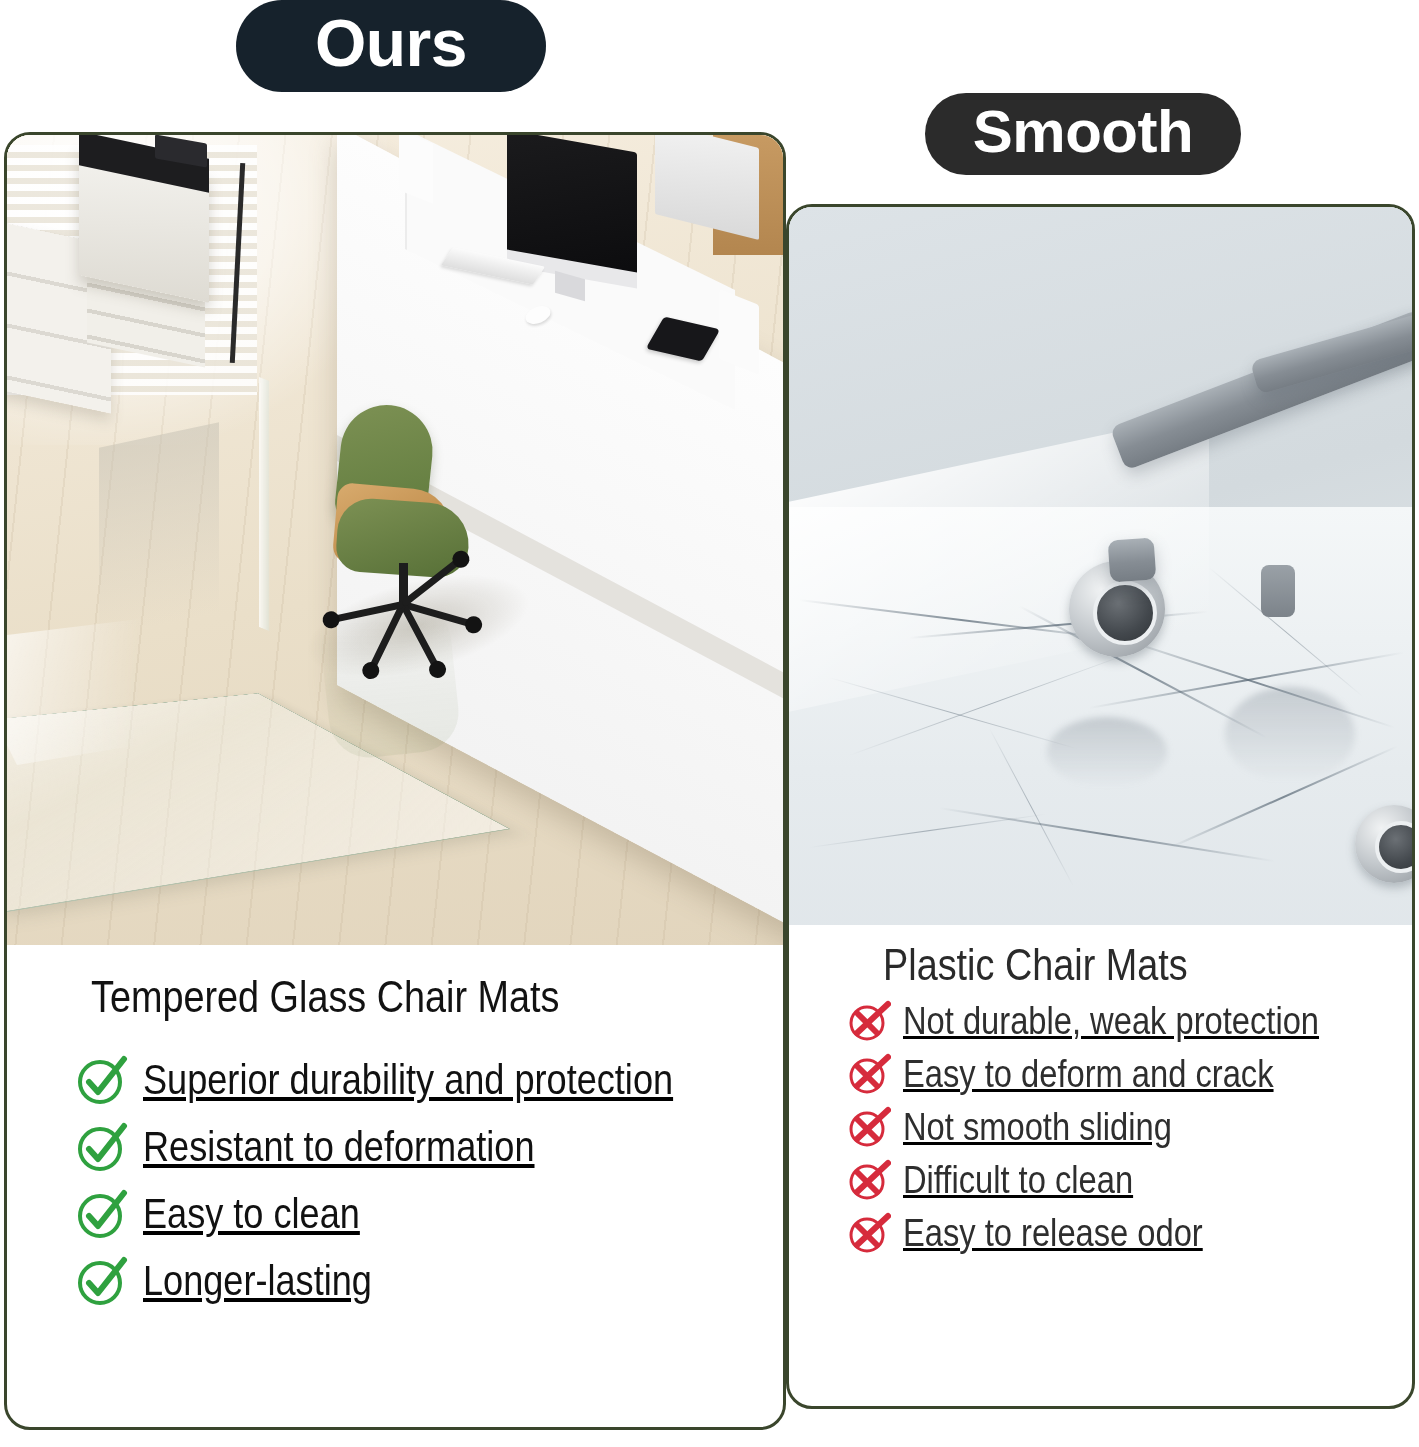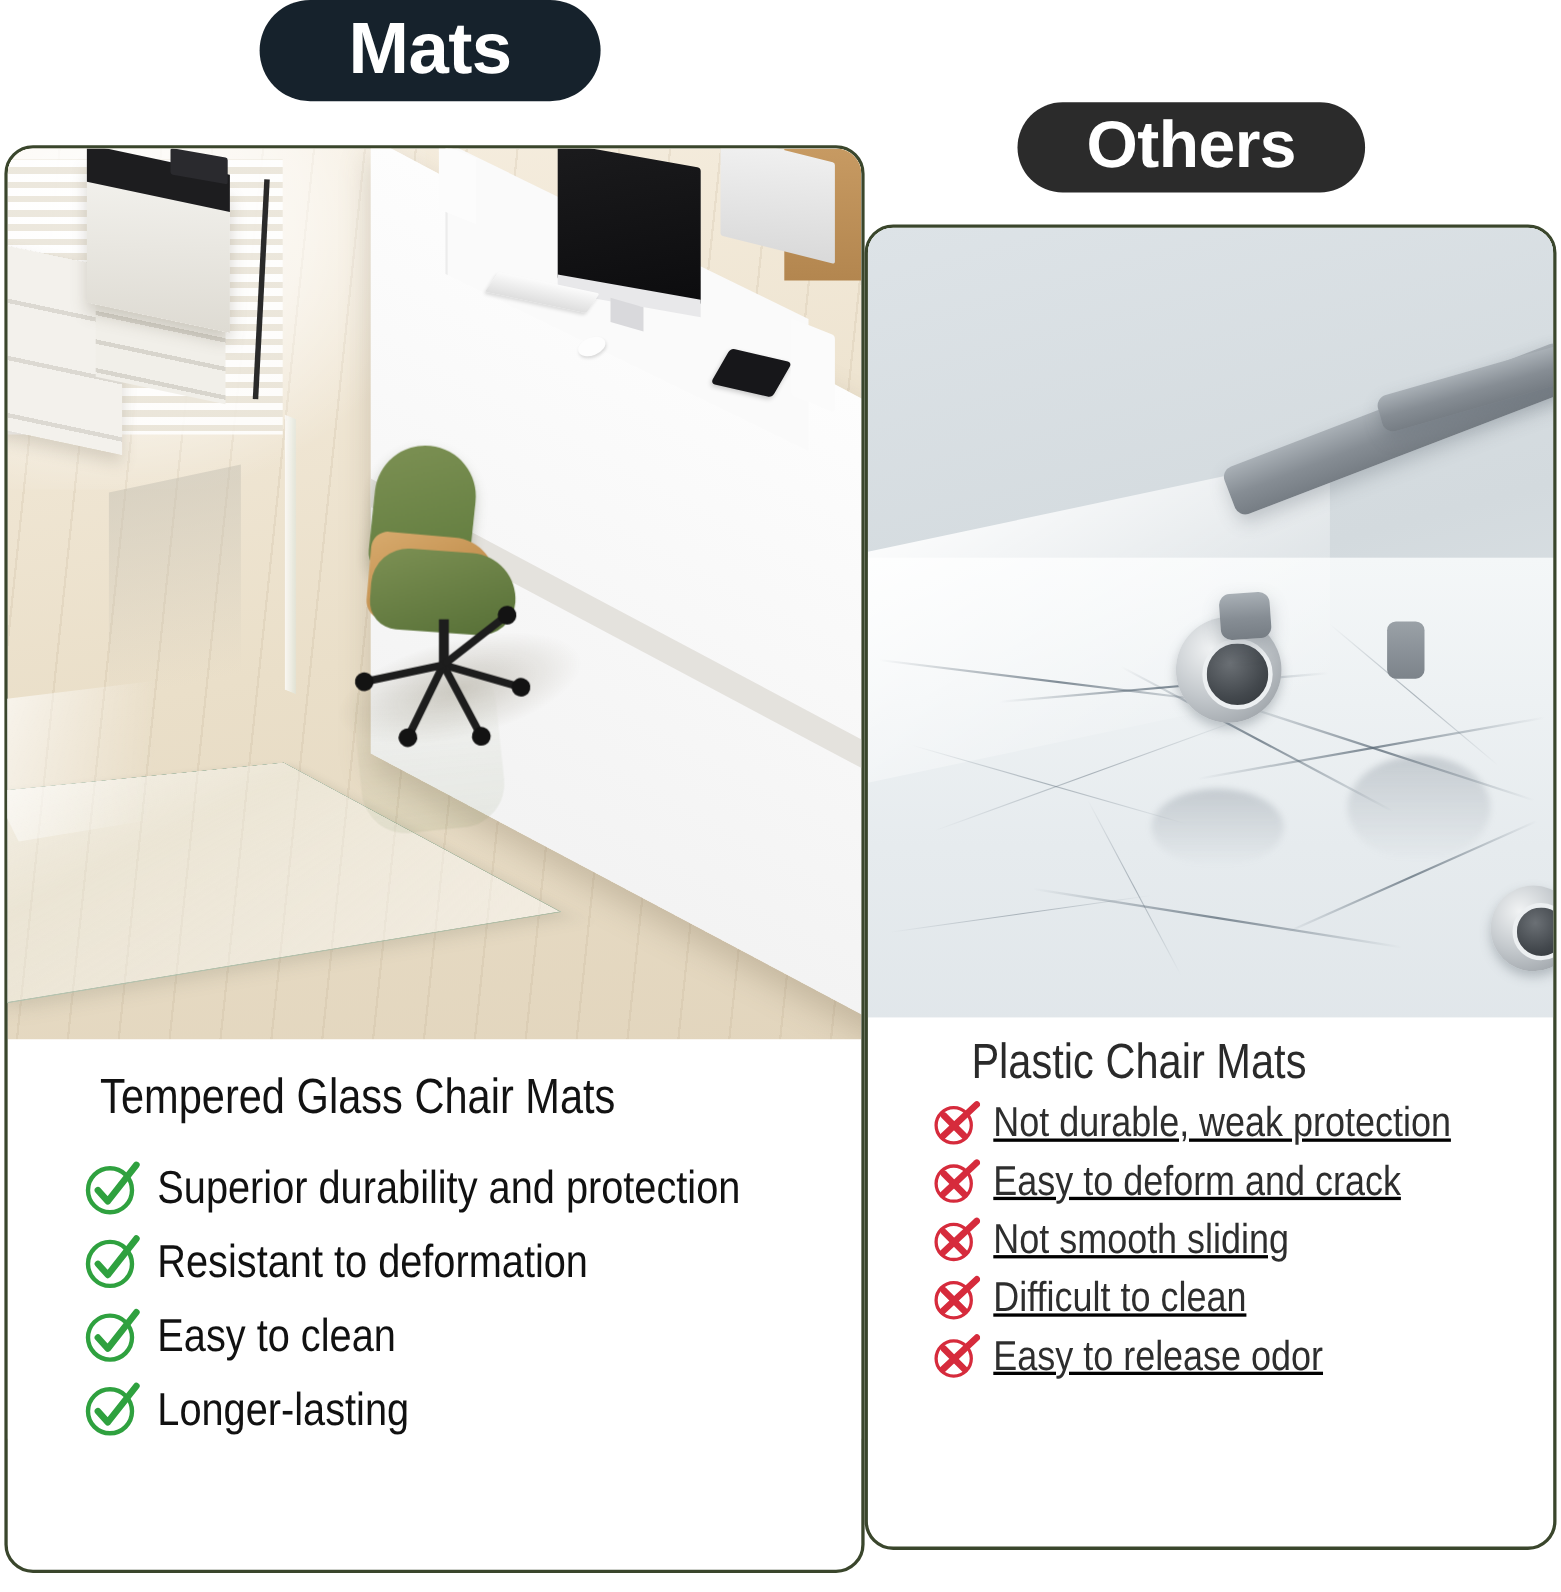--- a/index.html
+++ b/index.html
@@ -74,21 +74,21 @@
     color: #121212;
     white-space: nowrap;
     transform: scaleX(0.84);
     transform-origin: left center;
   }
   #title-ours   { font-size: 45px; padding: 26px 0 0 100px; }
   #title-others { font-size: 45px; padding: 14px 0 0 112px; color: #2a2a2a; }
 
   
   ul.features { list-style: none; }
-  #list-ours   { padding: 30px 0 0 68px; }
+  #list-ours   { padding: 30px 0 0 68px; text-decoration: underline; }
   #list-others { padding: 8px 0 0 58px; text-decoration: underline; }
 
   ul.features li {
     display: flex;
     align-items: center;
     white-space: nowrap;
   }
   #list-ours li   { margin-bottom: 13px; }
   #list-others li { margin-bottom: 9px; }
 
@@ -338,23 +338,23 @@
     background: linear-gradient(180deg, rgba(130,140,150,.35), rgba(130,140,150,0));
     border-radius: 50%;
     filter: blur(3px);
   }
 </style>
 </head>
 <body>
 
 <div id="stage">
 
-  <div class="badge" id="badge-ours">Mats</div>
-
-  <div class="badge" id="badge-others">Others</div>
+  <div class="badge" id="badge-ours">Ours</div>
+
+  <div class="badge" id="badge-others">Smooth</div>
 
   <div class="panel" id="panel-ours">
 
     <div class="photo" id="photo-ours">
       <div class="floor"></div>
       <div class="window-glow"></div>
       <div class="blinds"></div>
       <div class="wood-wall"></div>
       <div class="desk"></div>
       <div class="desk-edge"></div>

